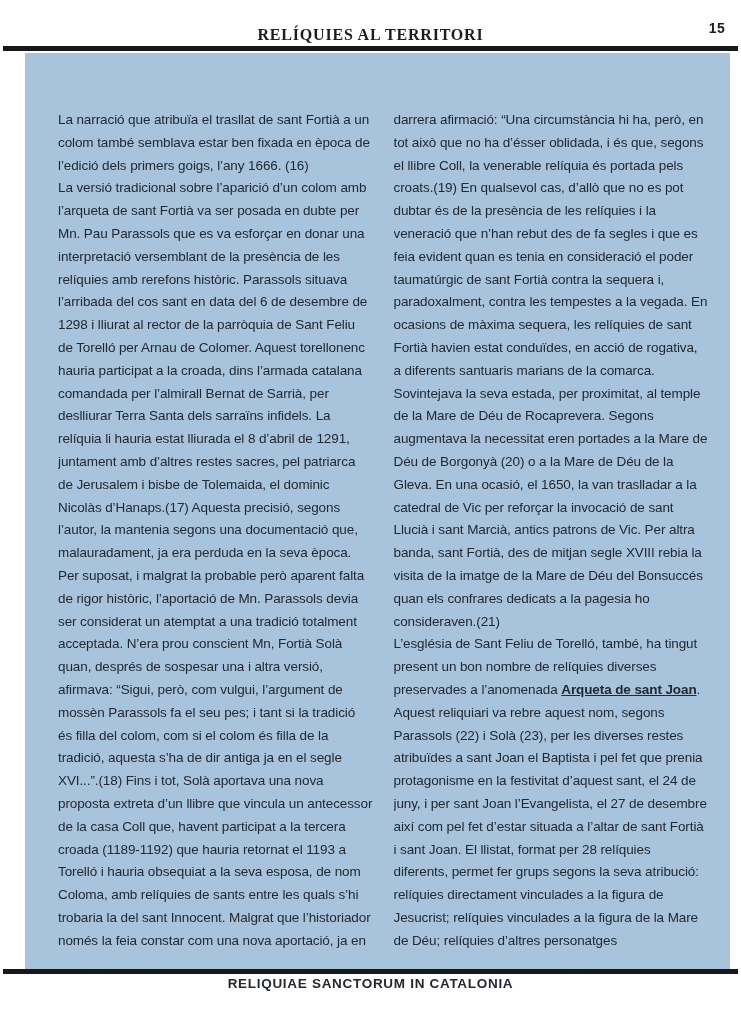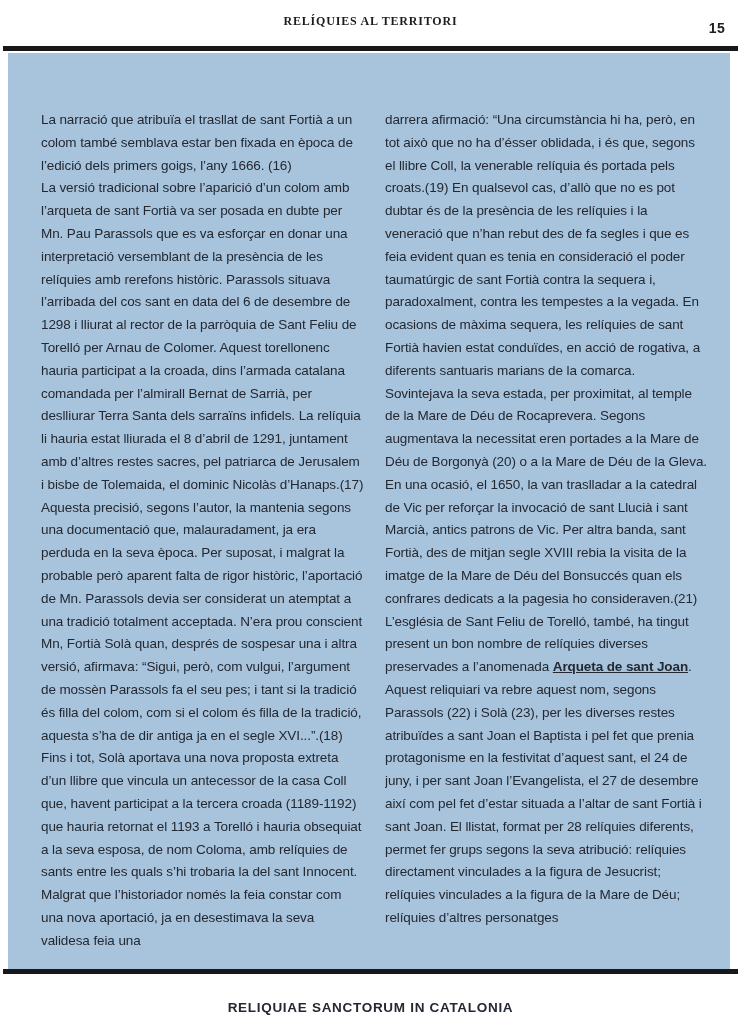--- a/index.html
+++ b/index.html
@@ -3,46 +3,46 @@
 <meta charset="utf-8">
 <style>
   html, body { margin: 0; padding: 0; background: #ffffff; }
   .page {
     width: 741px; height: 1024px; background: #ffffff;
     position: relative; overflow: hidden;
     font-family: "Liberation Sans", sans-serif;
   }
   .header { height: 46px; position: relative; }
   .title {
-    margin: 0; padding-top: 14px; text-align: center;
+    margin: 0; padding-top: 26px; text-align: center;
     font-family: "Liberation Serif", serif; font-weight: bold;
-    font-size: 12px; letter-spacing: 0.8px;
+    font-size: 16px; letter-spacing: 0.8px;
     color: var(--heading_text, #1c1d20);
   }
   .page-number {
     position: absolute; top: 20px; right: 16px;
     font-size: 14px; font-weight: bold; letter-spacing: 0.3px;
     color: var(--heading_text, #1c1d20);
     text-align: right;
   }
   .rule { height: 5px; margin: 0 3px; background: var(--rule, #17181c); }
   .content {
-    margin: 2px 11px 0 8px; height: 916px; box-sizing: border-box;
+    margin: 2px 11px 0 25px; height: 916px; box-sizing: border-box;
     background: var(--content_background, #a8c4dc);
     display: flex; gap: 21px;
     padding: 56px 22px 16px 33px; overflow: hidden;
   }
   .column { flex: 1 1 0; min-width: 0; overflow: hidden; }
   .column p {
     margin: 0; text-align: left;
     font-size: 13.5px; line-height: 22.8px; letter-spacing: -0.1px;
     color: var(--body_text, #232831);
   }
   .column .bold { font-weight: bold; text-decoration: underline; }
-  .footer { text-align: center; padding-top: 0; margin-top: 24px; }
+  .footer { text-align: center; padding-top: 0; }
   .footer-title {
     display: inline-block;
     font-size: 13.5px; font-weight: bold; letter-spacing: 0.7px;
     color: var(--body_text, #232831);
   }
 </style>
 </head>
 <body>
 
 <div class="page">

